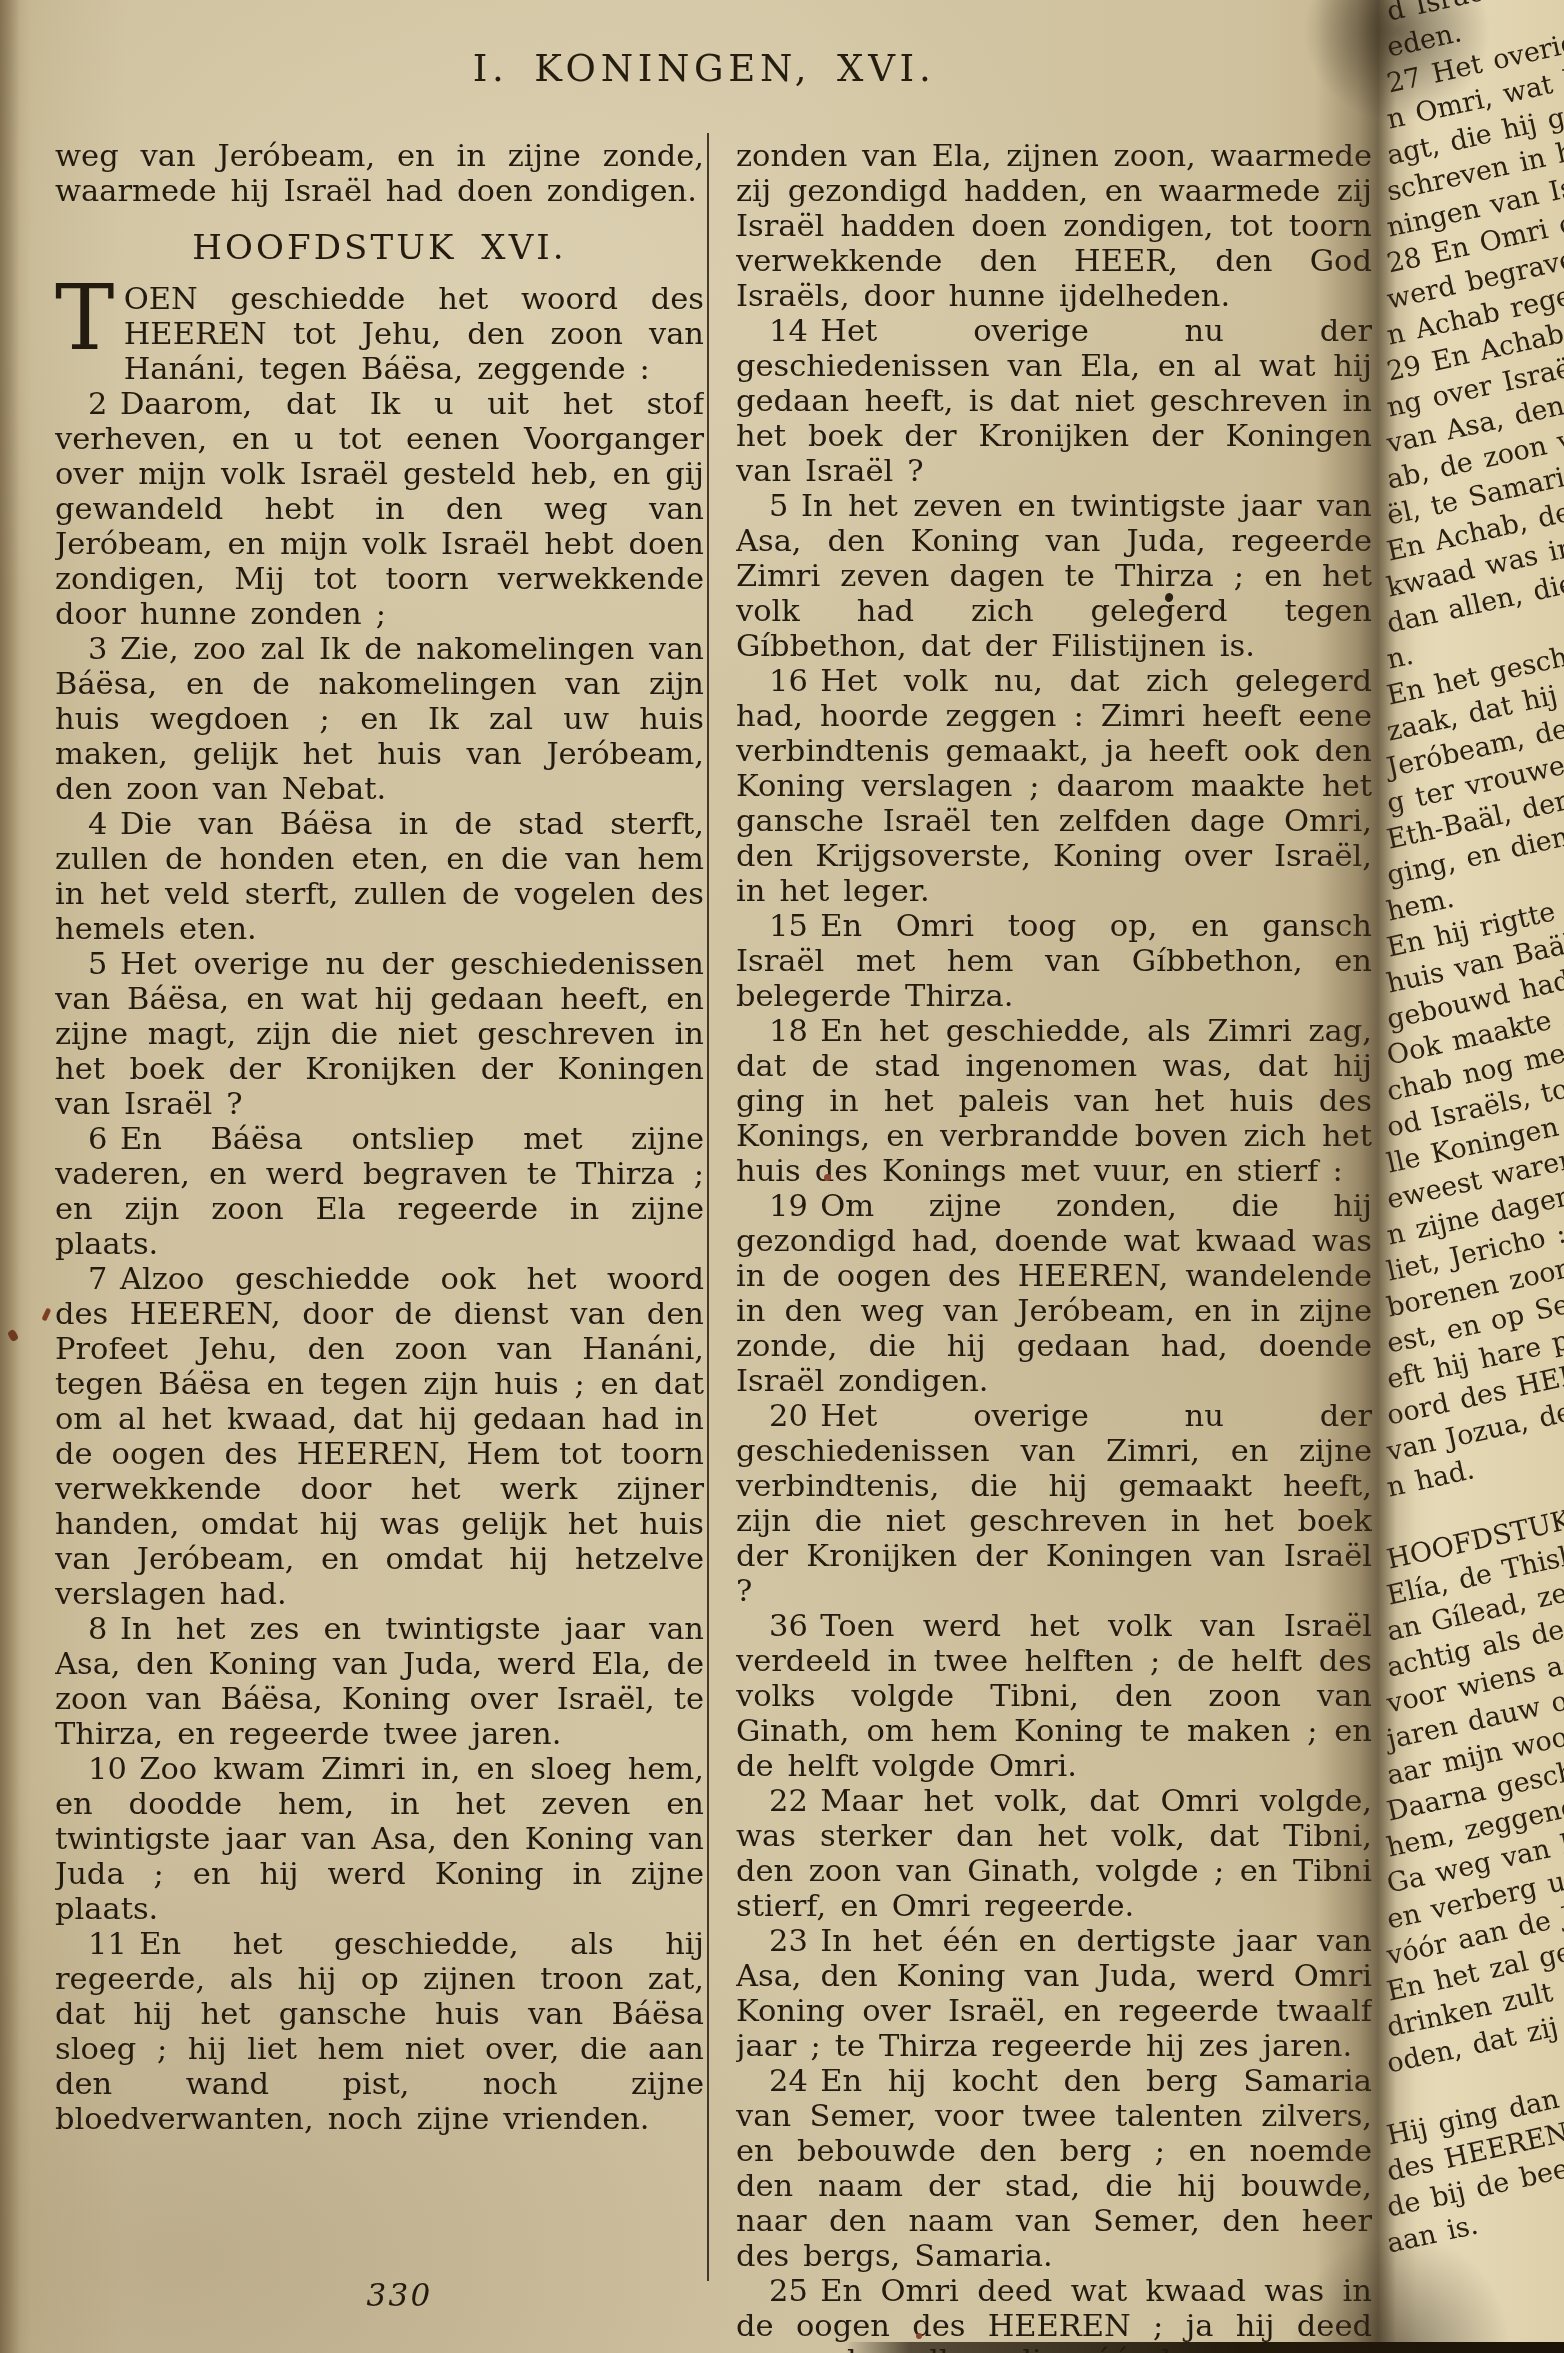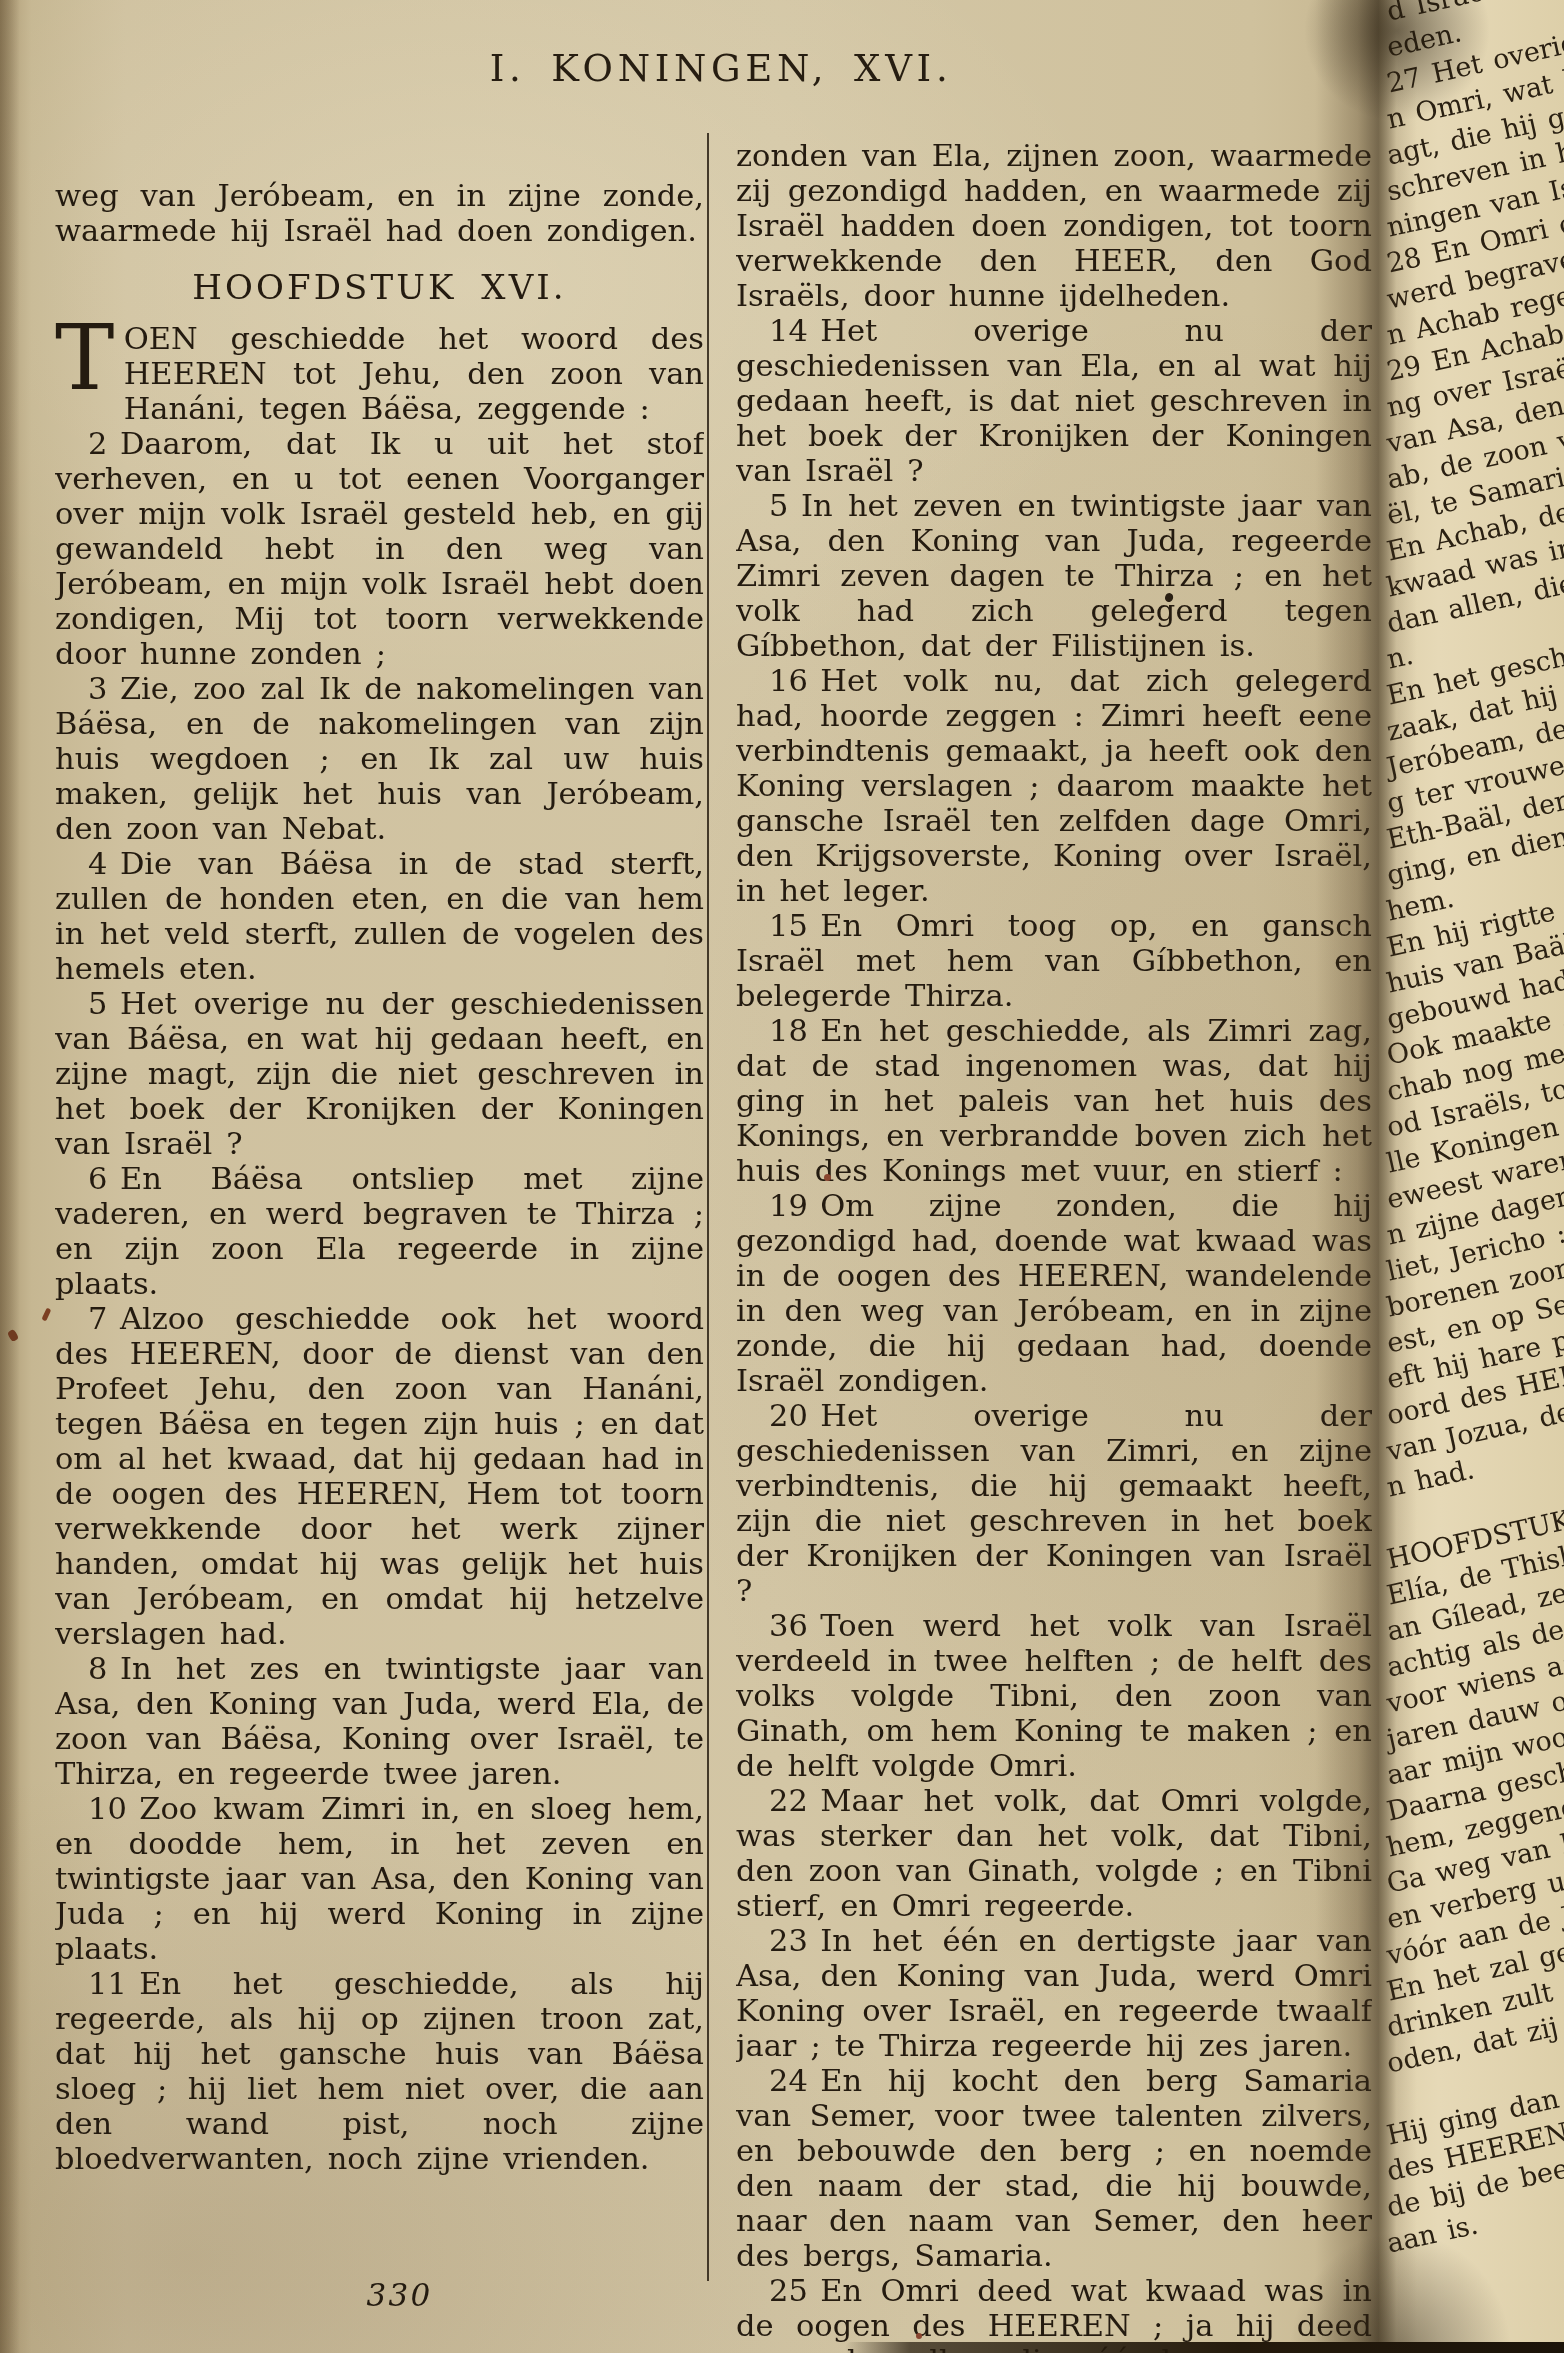--- a/index.html
+++ b/index.html
@@ -6,33 +6,33 @@
   .page{
     position:relative;width:1565px;height:2354px;overflow:hidden;
     font-family:"DejaVu Serif", serif;color:#241b10;
     background:
       radial-gradient(939px 626px at 30% 12%, rgba(255,250,228,0.22), rgba(0,0,0,0) 70%),
       radial-gradient(782px 1174px at 78% 50%, rgba(120,95,60,0.12), rgba(0,0,0,0) 75%),
       radial-gradient(1095px 704px at 12% 96%, rgba(110,88,58,0.20), rgba(0,0,0,0) 70%),
       linear-gradient(90deg,#ab9872 0%,#c6b792 2%,#cfc19f 8%,#d3c6a5 50%,#cfc19d 80%,#c7b791 87%,#bcaa83 96%,#b09d76 100%);
   }
   .running-header{
-    position:absolute;top:47px;left:87px;width:1268px;margin:0;
+    position:absolute;top:47px;left:70px;width:1268px;margin:0;
     text-align:center;font-size:37px;font-weight:normal;
     letter-spacing:4.7px;word-spacing:9.4px;color:#261d11;
   }
   .divider{
     position:absolute;left:707px;top:133px;width:2.3px;height:2148px;
     background:#2a2013;opacity:.85;
   }
   .col{
     position:absolute;top:138px;font-size:30.5px;line-height:35px;
     text-align:justify;word-spacing:4.3px;overflow:hidden;
   }
-  .col-left{left:55px;width:649px;height:2141px;margin-top:40px;}
+  .col-left{left:55px;width:649px;height:2141px;}
   .col-mid{left:736px;width:636px;height:2216px;}
   .col p{margin:0;padding:0;}
   p.verse{text-indent:33px;}
   p.cont{text-indent:0;}
   .vnum{padding-right:12.5px;}
   .chapter-heading{
     margin:22px 0 15.6px 0;text-align:center;font-size:34px;font-weight:normal;
     letter-spacing:3.1px;word-spacing:11px;text-indent:0;
   }
   .dropcap-para{text-indent:0;}

